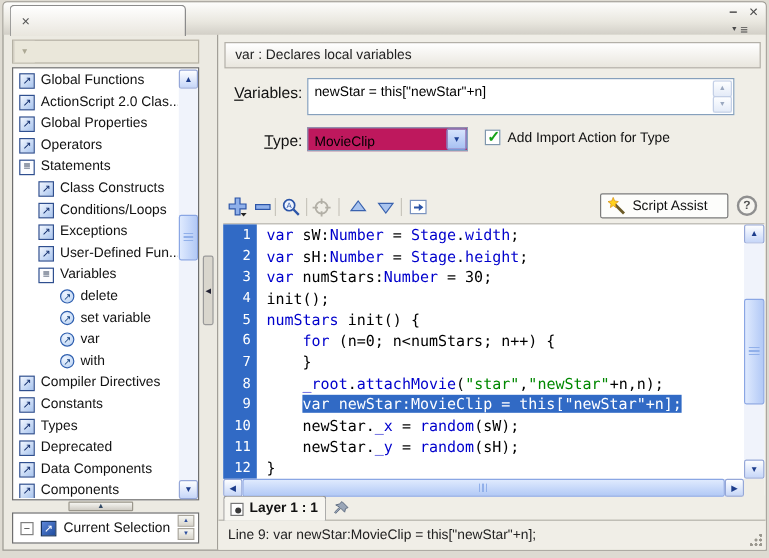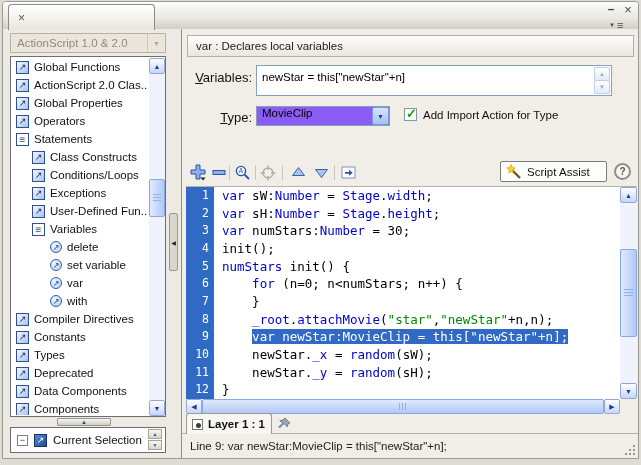--- a/index.html
+++ b/index.html
@@ -69,21 +69,21 @@
   .rpane{left:182px;top:29px;width:456px;height:429px;background:#f0eee7;}
   .insp-header{left:187px;top:35px;width:447px;height:22px;border:1px solid #b3b0a8;
     background:linear-gradient(#ffffff,#e9e6de);display:flex;align-items:center;padding-left:8px;
     font-size:11.5px;color:#222;}
   .flabel{font-size:13px;color:#111;text-align:right;}
   .var-input{left:256px;top:65px;width:356px;height:31px;background:#fff;border:1px solid #86a0bc;}
   .var-input .txt{position:absolute;left:5px;top:5px;font-size:11.5px;color:#000;white-space:pre;}
   .mini-sb{position:absolute;right:1px;top:1px;width:16px;bottom:1px;background:#f0f3fb;}
   .mini-sb .b{position:absolute;left:0;width:16px;height:14px;background:linear-gradient(#fdfeff,#e4ebf8);
     border:1px solid #c3cfe6;border-radius:2px;color:#9aa8c0;font-size:6px;display:flex;align-items:center;justify-content:center;}
-  .type-dd{left:256px;top:106px;width:134px;height:20px;background:#8b5cf6;border:1px solid #86a0bc;display:flex;align-items:flex-start;}
+  .type-dd{left:256px;top:106px;width:134px;height:20px;background:#be185d;border:1px solid #86a0bc;display:flex;align-items:flex-end;}
   .type-dd .v{flex:1;font-size:11.5px;padding-left:5px;color:#000;}
   .type-dd .b{width:17px;height:18px;background:linear-gradient(#d7e4fd,#a6c0f2);border:1px solid #7898d8;
     border-radius:2px;display:flex;align-items:center;justify-content:center;font-size:7px;color:#1c3f94;}
   .chk{left:404px;top:108px;width:13px;height:13px;background:#fff;border:1px solid #7f96ac;}
   .chk .mark{position:absolute;left:1px;top:-3px;font-size:13px;font-weight:bold;color:#17a31a;}
   .chk-label{left:423px;top:109px;font-size:11.5px;color:#111;}
 
   
   .tb-icon{position:absolute;top:163px;width:20px;height:19px;display:flex;align-items:center;justify-content:center;}
   .tb-sep{position:absolute;top:165px;width:1px;height:15px;background:#c8c5bc;}
@@ -135,21 +135,20 @@
   <span class="x">×</span>
 </div>
 <div class="abs win-min">–</div>
 <div class="abs win-close">×</div>
 <div class="abs panel-menu">
   <span class="c">▼</span>
   <span class="h">≡</span>
 </div>
 
 <div class="abs lang-dd">
-  <span class="v">ActionScript 1.0 &amp; 2.0</span>
   <span class="b">▼</span>
 </div>
 
 <div class="abs treebox">
   <div class="tree-rows">
       <div class="tree-row ind0">
         <span class="ticon book-arrow">↗</span>
         <span>Global Functions</span>
       </div>
       <div class="tree-row ind0">

